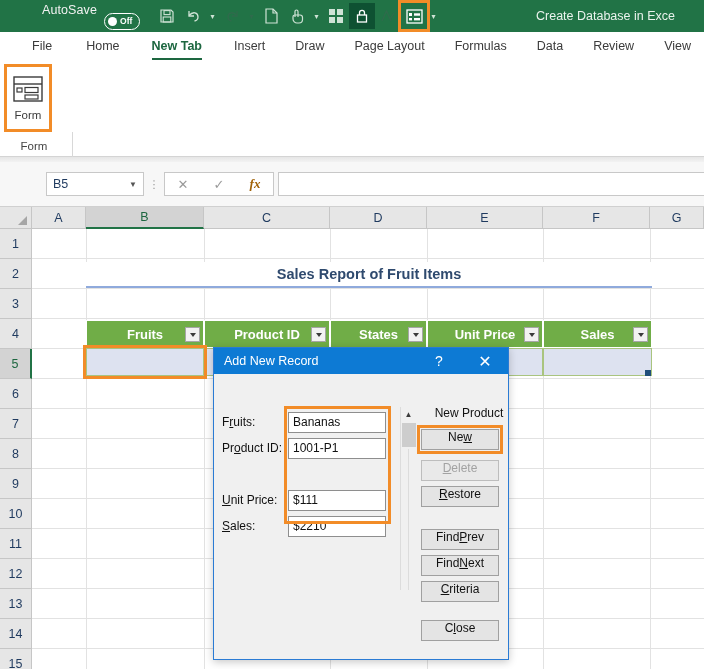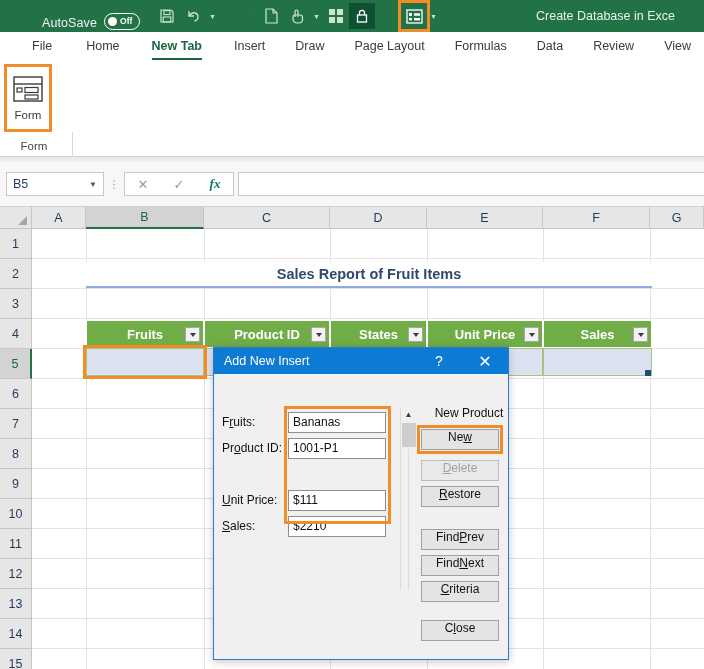--- a/index.html
+++ b/index.html
@@ -10,21 +10,21 @@
     background: #ffffff;
   }
   #app { position: relative; width: 704px; height: 669px; }
 
   
   .titlebar {
     position: absolute; left: 0; top: 0; width: 704px; height: 32px;
     background: #217346; color: #ffffff;
     display: flex; align-items: center;
   }
-  .autosave-wrap { display: flex; align-items: flex-end; margin-left: 42px; }
+  .autosave-wrap { display: flex; align-items: flex-start; margin-left: 42px; }
   .autosave-label { font-size: 12.5px; color: #f2f2f2; margin-right: 7px; letter-spacing: .1px; }
   .toggle {
     width: 36px; height: 17px; border-radius: 9px;
     border: 1.4px solid #ffffff; background: #217346;
     display: flex; align-items: center; position: relative; margin-top: 10px;
   }
   .toggle .knob {
     width: 9px; height: 9px; border-radius: 50%; background: #ffffff; margin-left: 3px;
   }
   .toggle .offtxt { font-size: 8.5px; color: #ffffff; margin-left: 3px; font-weight: bold; }
@@ -75,34 +75,35 @@
   }
   .group-divider { position: absolute; left: 72px; top: 70px; width: 1px; height: 74px; background: #d8d8d8; }
   .ribbon-shadow { position: absolute; left: 0; top: 157px; width: 704px; height: 5px;
     background: linear-gradient(#e6e6e6, #f2f2f2); }
 
   
   .formula-bar {
     position: absolute; left: 0; top: 162px; width: 704px; height: 45px;
     background: #f7f7f7; display: flex; align-items: center;
     border-bottom: 1px solid #d0d0d0;
+    padding-left: 40px;
   }
   .name-box {
     margin-left: 6px; width: 98px; height: 24px; background: #ffffff;
     border: 1px solid #c8c8c8; display: flex; align-items: center;
     padding: 0 6px; font-size: 12.5px; color: #1f3a5f; justify-content: space-between;
   }
   .name-box .cv { font-size: 8px; color: #555; }
   .vdots { width: 20px; text-align: center; color: #9a9a9a; font-size: 11px; letter-spacing: 0; }
   .fx-group {
     width: 110px; height: 24px; background: #ffffff; border: 1px solid #c8c8c8;
     display: flex; align-items: center; justify-content: space-around;
     color: #9a9a9a; font-size: 13px;
   }
-  .fx-group .fxi { font-style: italic; font-family: "Liberation Serif", serif; color: #0f766e; font-size: 13px; font-weight: bold; }
+  .fx-group .fxi { font-style: italic; font-family: "Liberation Serif", serif; color: #a16207; font-size: 13px; font-weight: bold; }
   .fbar-input {
     margin-left: 4px; flex: 1; height: 24px; background: #ffffff; border: 1px solid #c8c8c8;
     border-right: none; font-size: 12.5px; padding: 0 5px; color: #222;
   }
 
   
   .grid { position: absolute; left: 0; top: 207px; width: 704px; height: 462px; background: #ffffff; }
   .corner {
     position: absolute; left: 0; top: 0; width: 32px; height: 22px;
     background: #e6e6e6; border-right: 1px solid #c6c6c6; border-bottom: 1px solid #c6c6c6;
@@ -448,21 +449,21 @@
             <path d="M13 13v11L3 18.5v-11L13 13z" fill="#b9c7e8"></path>
           </svg>
       </span>
       <span class="wm-text">exceldemy</span>
     </div>
     <div class="wm-sub">EXCEL - DATA - BI</div>
   </div>
 
   <div class="dialog">
     <div class="dlg-title">
-      <span>Add New Insert</span>
+      <span>Add New Record</span>
       <span class="dlg-qmark">?</span>
       <span class="dlg-close">✕</span>
     </div>
 
     <div class="dlg-body">
 
       <div class="field-row" style="top:37px">
         <span class="field-label">F<u>r</u>uits:</span>
         <span class="field-input">Bananas</span>
       </div>

